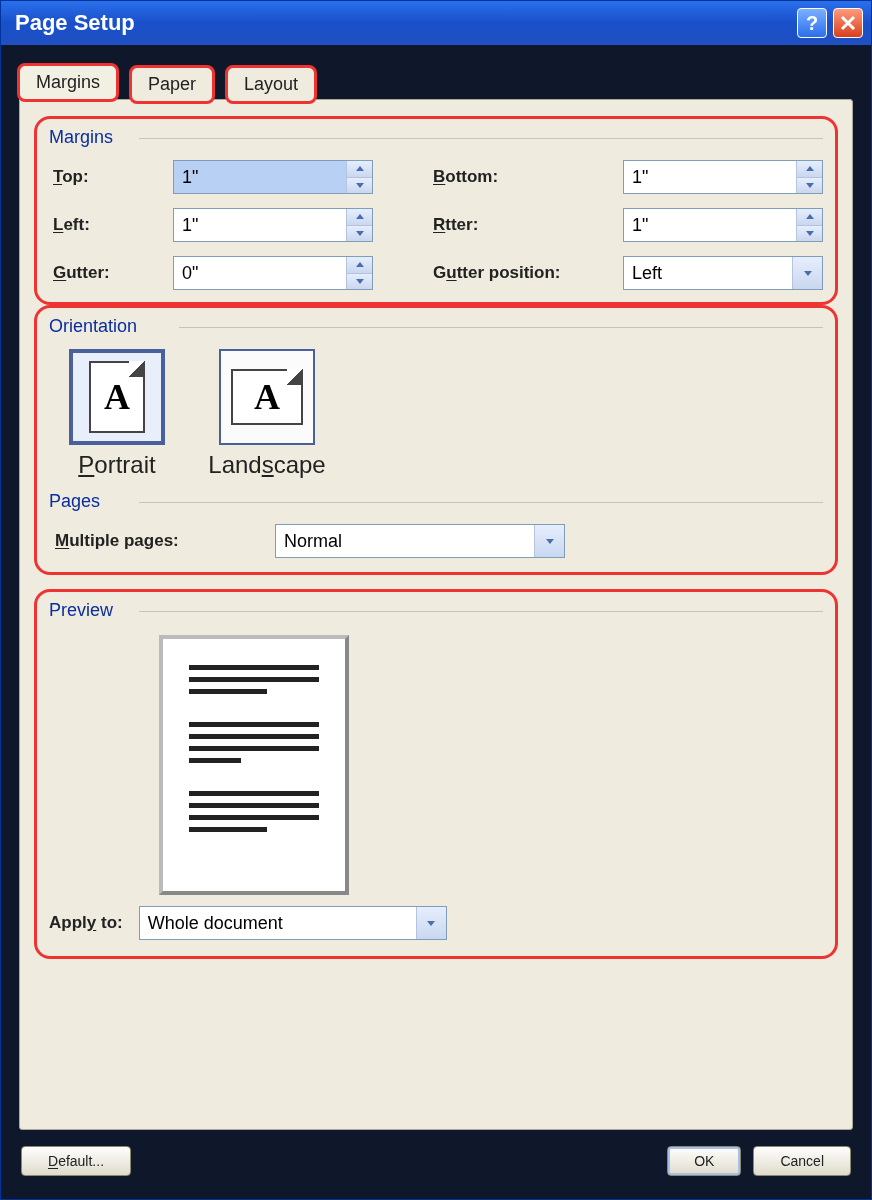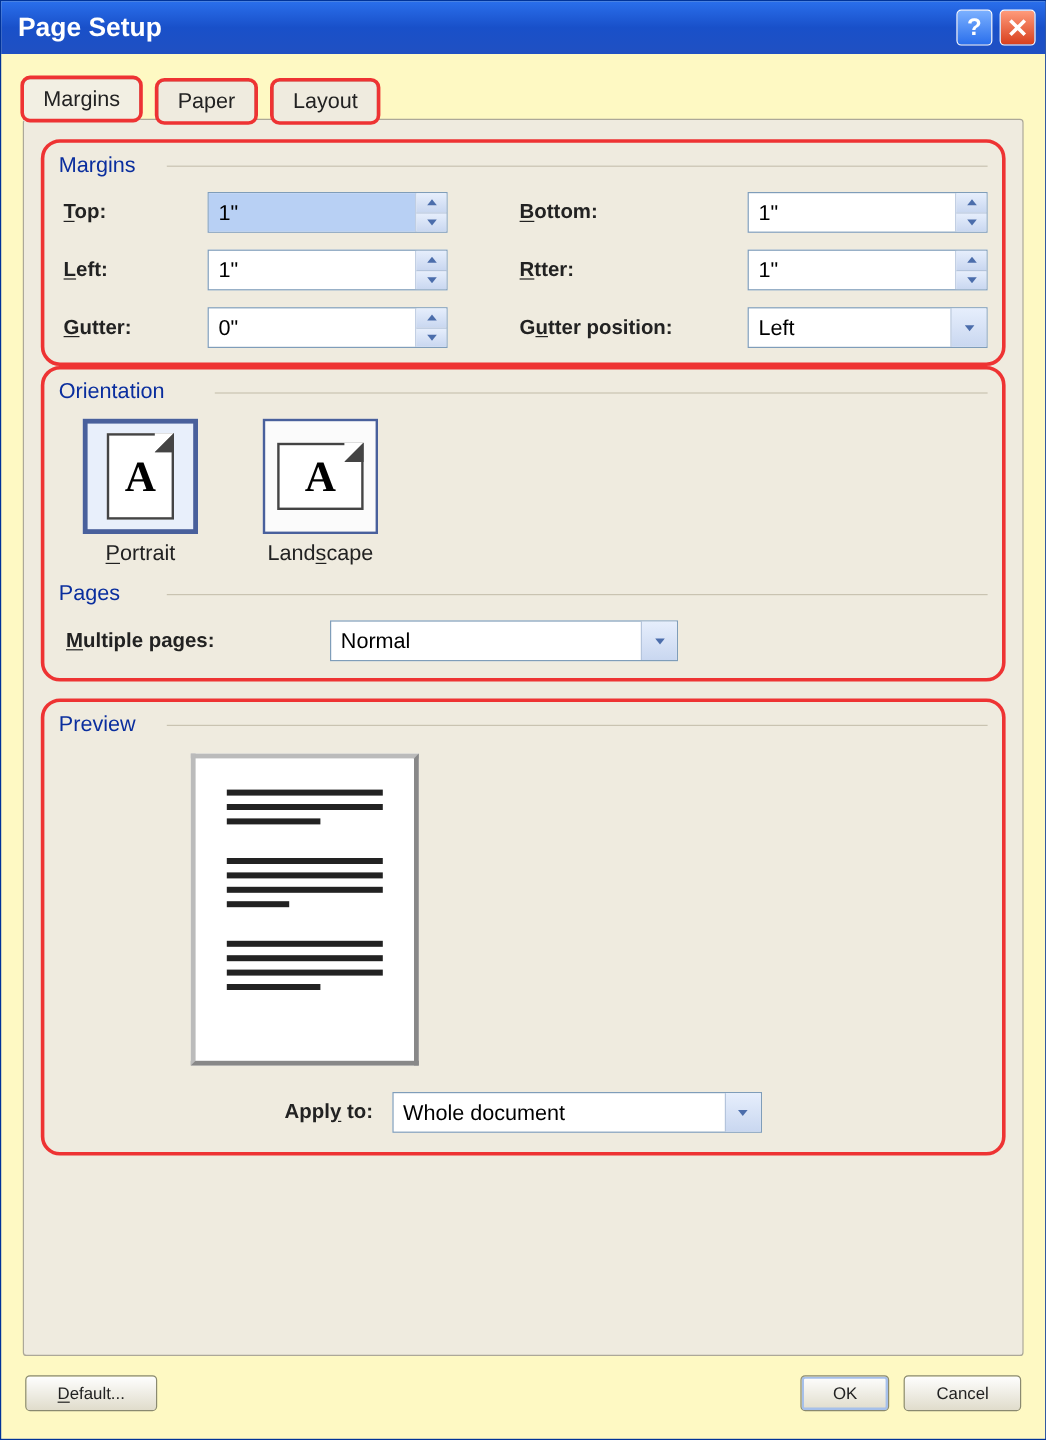--- a/index.html
+++ b/index.html
@@ -6,21 +6,21 @@
   body {
     margin: 0;
     font-family: Tahoma, Arial, sans-serif;
     font-size: 17px;
     background: #ece9d8;
   }
   .window {
     width: 872px;
     height: 1200px;
     border: 1px solid #003399;
-    background: #fef9c3;
+    background: #0f172a;
     display: flex;
     flex-direction: column;
   }
   .titlebar {
     height: 44px;
     background: linear-gradient(180deg, #2a6fec 0%, #1950c9 50%, #2050c2 100%);
     display: flex;
     align-items: center;
     padding: 0 8px 0 14px;
     color: #ffffff;
@@ -158,21 +158,21 @@
   .orient-item { width:120px; text-align:center; }
   .orient-box {
     width: 96px; height: 96px;
     margin: 0 auto 6px auto;
     border: 2px solid #49609c;
     background:#fbfbfb;
     display:flex;align-items:center;justify-content:center;
     position:relative;
   }
   .orient-item.active .orient-box { border: 4px solid #49609c; background:#e8effb; }
-  .orient-label { font-size:18px; color:#222; }
+  .orient-label { font-size:24px; color:#222; }
   .doc-icon {
     width: 56px; height: 72px;
     background:#fff; border:2px solid #444;
     position:relative;
     display:flex;align-items:center;justify-content:center;
     font-family: Georgia, serif;
   }
   .doc-icon .dogear{
     position:absolute; top:-2px; right:-2px;
     width:16px; height:16px;
@@ -180,21 +180,21 @@
   }
   .doc-icon span{ font-size:36px; font-weight:bold; }
   .doc-icon.land { width:72px; height:56px;}
 
   .pages-row {
     display:flex; align-items:center; gap: 20px;
     padding: 6px 6px 6px 6px;
   }
   .pages-row .combo{ width: 290px; }
 
-  .apply-row { display:flex; align-items:center; gap: 16px; margin-top: 18px; justify-content: center;}
+  .apply-row { display:flex; align-items:center; gap: 16px; margin-top: 7px;}
   .apply-row .combo{ width: 308px; }
 
   
   .preview-wrap { display:flex; justify-content:flex-start; padding: 8px 0 4px 110px;}
   .preview-doc {
     width: 190px; height: 260px;
     background: #fff;
     border: 4px solid #bbb;
     border-right-color:#888; border-bottom-color:#888;
     padding: 26px 26px;

